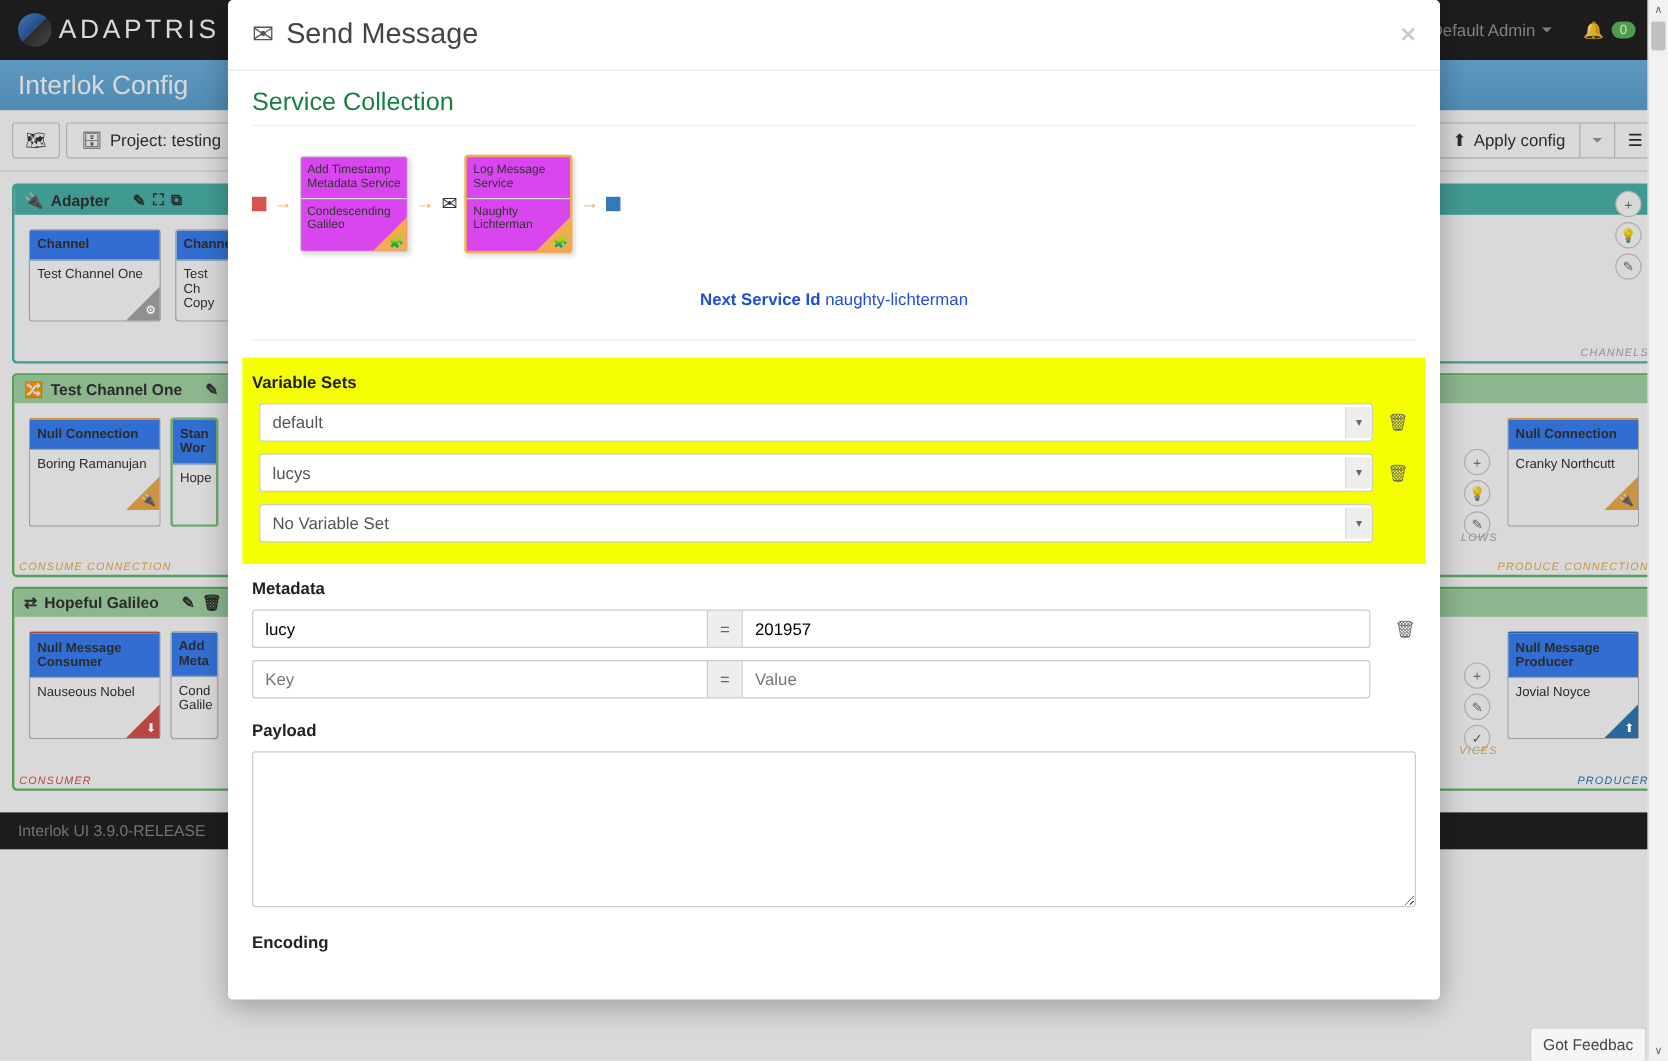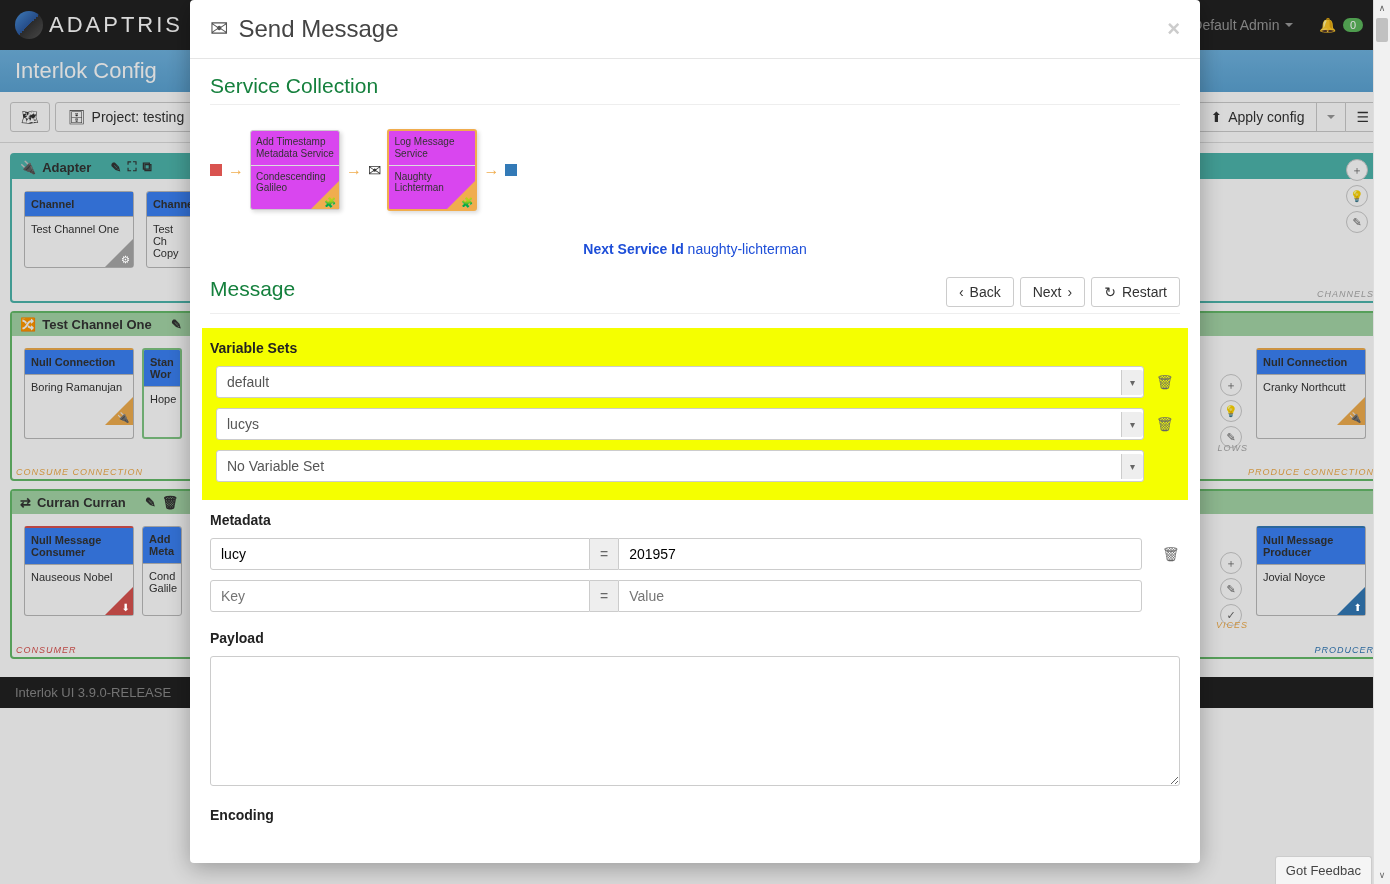--- a/index.html
+++ b/index.html
@@ -210,21 +210,21 @@
       <div class="card" style="border-top:2px solid #f0ad4e;">
         <div class="card-head">Null Connection</div>
         <div class="card-body"><span>Cranky Northcutt</span><span class="card-corner orange"></span><span class="card-corner-icon">🔌</span></div>
       </div>
     </div>
     <span class="panel-label-right" style="left:4px; right:auto; color:#f0ad4e;">CONSUME CONNECTION</span>
     <span class="panel-label-right" style="color:#f0ad4e;">PRODUCE CONNECTION</span>
   </div>
 
   <div class="panel-box green" style="height:170px;">
-    <div class="panel-head"><span>⇄</span><span>Curran Curran</span>&nbsp;&nbsp;<span>✎</span> <span>🗑</span></div>
+    <div class="panel-head"><span>⇄</span><span>Hopeful Galileo</span>&nbsp;&nbsp;<span>✎</span> <span>🗑</span></div>
     <div style="display:flex;">
       <div class="card" style="border-top:2px solid #d9534f;">
         <div class="card-head" style="white-space:pre-line;">Null Message
 Consumer</div>
         <div class="card-body"><span>Nauseous Nobel</span><span class="card-corner red"></span><span class="card-corner-icon">⬇</span></div>
       </div>
       <div class="card" style="width:40px; overflow:hidden;">
         <div class="card-head" style="white-space:pre-line;">Add
 Meta</div>
         <div class="card-body" style="white-space:pre-line;">Cond
@@ -274,37 +274,20 @@
         <div class="svc-head">Log Message Service</div>
         <div class="svc-body"><span>Naughty Lichterman</span><span class="svc-corner"></span><span class="svc-corner-icon">🧩</span></div>
       </div>
       <span class="flow-arrow">→</span>
       <span class="flow-end"></span>
     </div>
     <div class="next-svc">
       <b>Next Service Id</b> <span>naughty-lichterman</span>
     </div>
 
-    <div class="msg-head">
-      <h4>Message</h4>
-      <div class="btn-group">
-        <button class="btn">
-            <span>‹</span>
-            <span>Back</span>
-          </button>
-        <button class="btn">
-            <span>Next</span>
-            <span>›</span>
-          </button>
-        <button class="btn">
-            <span>↻</span>
-            <span>Restart</span>
-          </button>
-      </div>
-    </div>
     <hr class="sect-divider">
 
     
     <div class="highlight-box">
       <div class="sect-title">Variable Sets</div>
       <div class="form-row">
         <div class="sel">
             <span>default</span>
             <span class="sel-caret">▾</span>
           </div>

